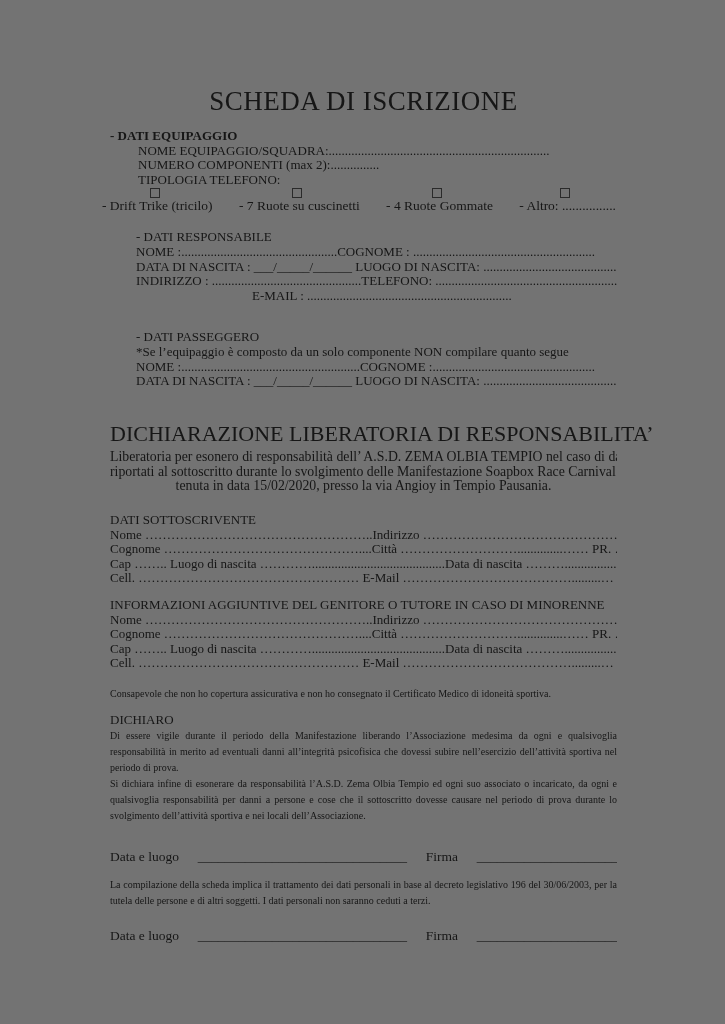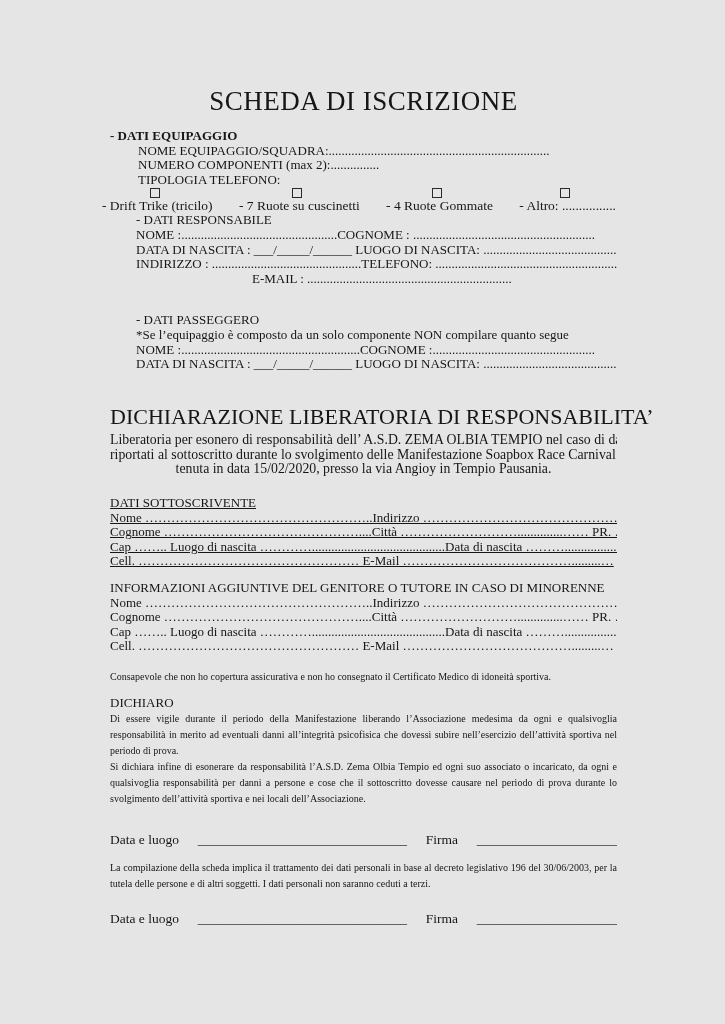--- a/index.html
+++ b/index.html
@@ -6,21 +6,21 @@
   html, body { background: #ffffff; }
   body {
     width: 725px; height: 1024px;
     font-family: "Liberation Serif", "DejaVu Serif", serif;
     color: #161616;
   }
   .page {
     width: 725px; height: 1024px;
     padding: 86px 108px 0 110px;
     overflow: hidden;
-    background: #e5e5e5;
+    background: #737373;
   }
   .doc-title {
     font-size: 27px;
     font-weight: normal;
     text-align: center;
     letter-spacing: 0.5px;
     line-height: 30px;
     margin-bottom: 13px;
   }
   .line {
@@ -43,39 +43,39 @@
     line-height: 15px;
   }
   .cb-item { display: inline-flex; align-items: center; white-space: nowrap; flex-direction: column; }
   .cb {
     display: inline-block;
     width: 10px; height: 10px;
     border: 1.2px solid #2a2a2a;
     margin-right: 5px;
     flex: 0 0 auto;
   }
-  .sec-resp { }
+  .sec-resp { margin-top: 17px; }
   .sec-pass { margin-top: 27px; }
   .sec-lib  { margin-top: 32px; }
   .lib-title {
     font-size: 22px;
     font-weight: normal;
     text-align: left;
     line-height: 26px;
     margin-bottom: 3px;
     white-space: nowrap;
   }
   .sub {
     font-size: 13.8px;
     line-height: 14.8px;
     text-align: center;
     white-space: nowrap;
     overflow: hidden;
   }
-  .sec-sotto { margin-top: 19px; text-decoration: underline; }
+  .sec-sotto { margin-top: 19px; }
   .sec-gen   { margin-top: 12px; }
   .sec-cons  { margin-top: 15px; }
   .sec-dich  { margin-top: 11px; }
   .just {
     font-size: 10px;
     line-height: 16px;
     text-align: justify;
     white-space: normal;
   }
   .sig-row {

